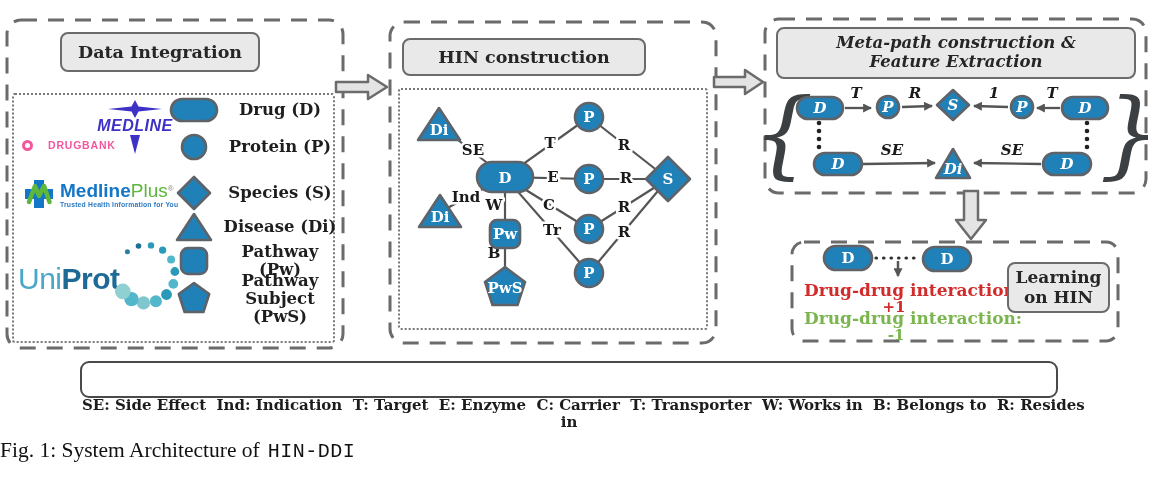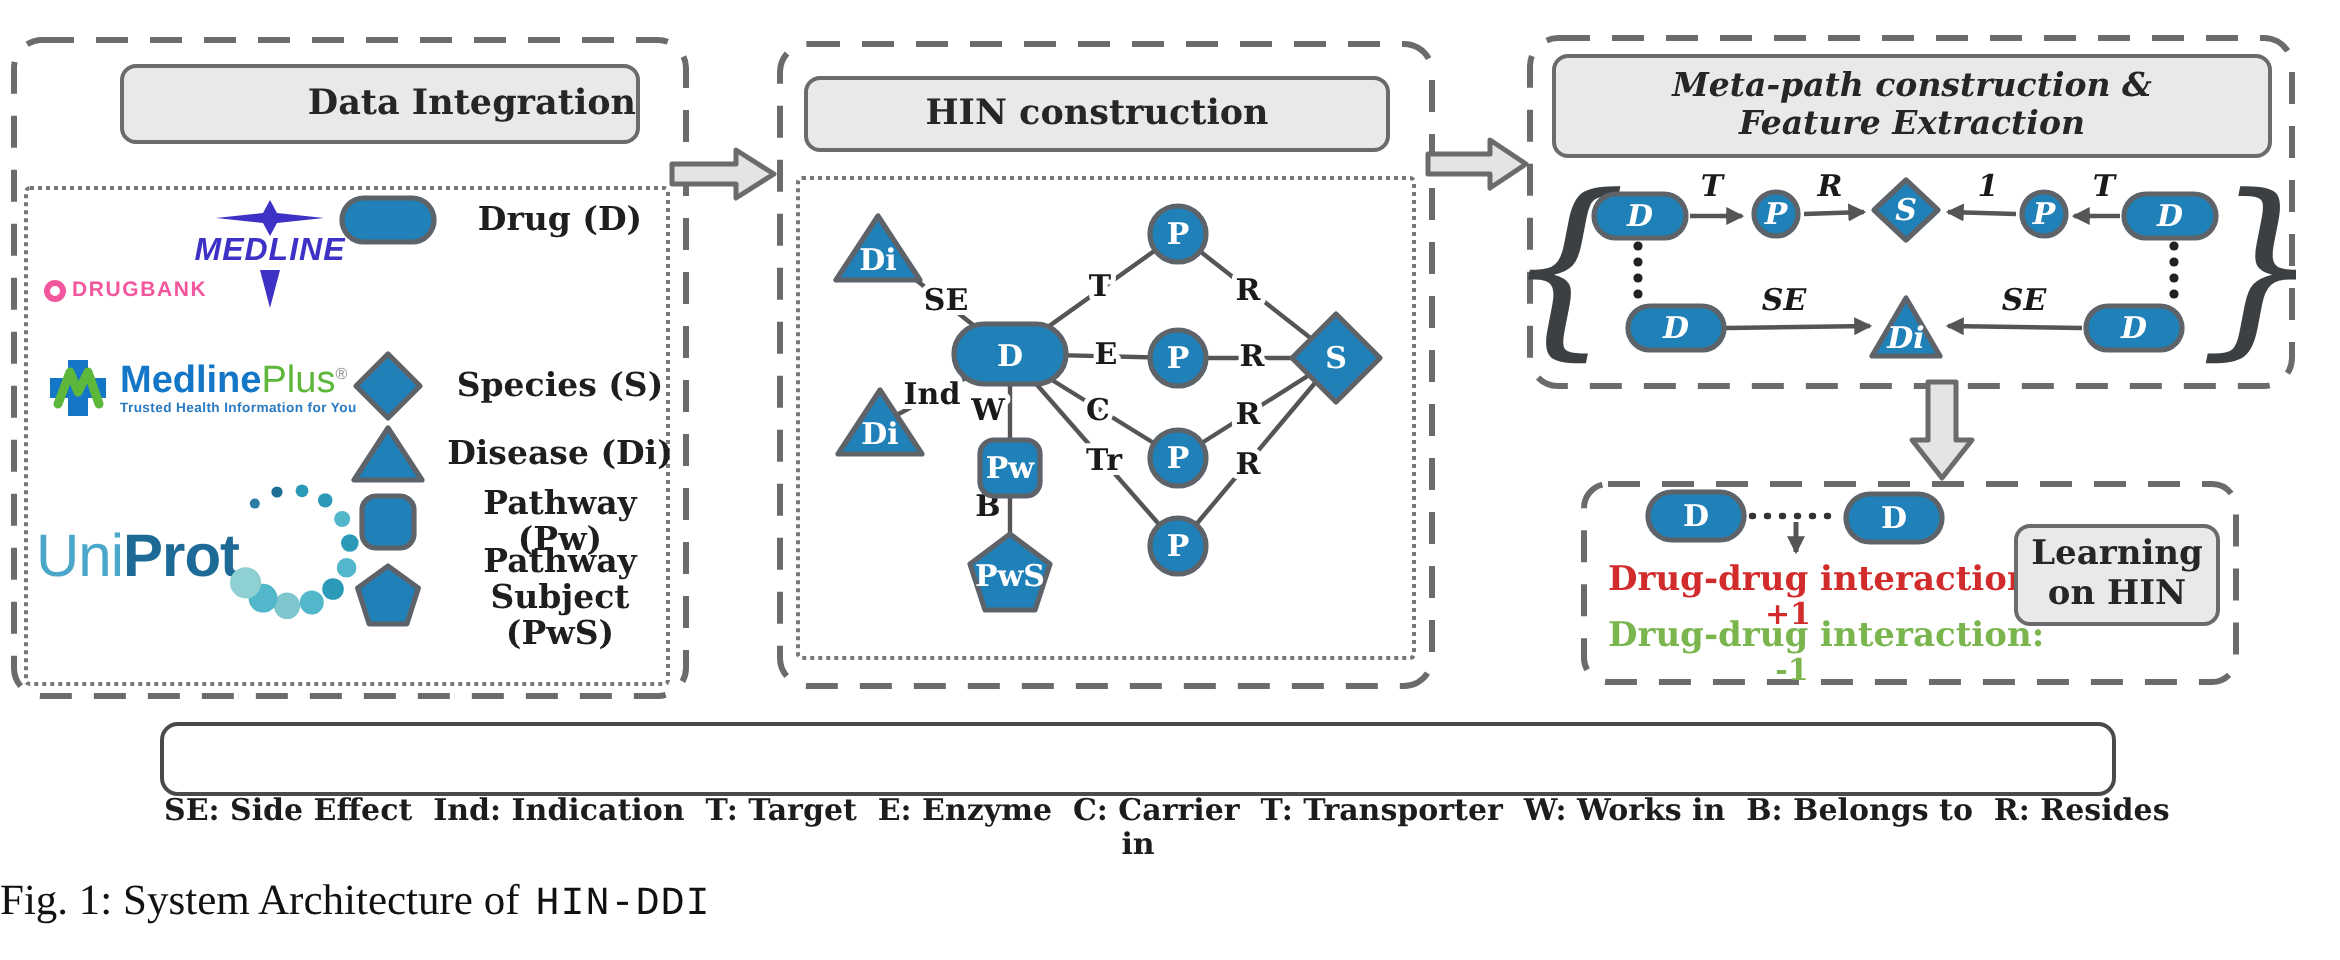--- a/index.html
+++ b/index.html
@@ -56,26 +56,26 @@
       <marker id="ah" viewBox="0 0 8 8" markerWidth="9" markerHeight="9" refX="7" refY="4" orient="auto" markerUnits="userSpaceOnUse">
         <path d="M0,0 L8,4 L0,8 Z" fill="#555"></path>
       </marker>
     </defs>
   </svg>
 
   <div class="dashed-panel" style="left:5px; top:18px; width:340px; height:332px;">
     <svg class="panel-border" width="340" height="332">
       <rect x="2" y="2" width="336" height="328" rx="14" fill="none" stroke="#6b6b6b" stroke-width="3" stroke-dasharray="16 11"></rect>
     </svg>
-    <div class="header-box" style="left:55px; top:14px; width:260px; height:40px; font-size:17.5px;justify-content:flex-end;">
+    <div class="header-box" style="left:55px; top:14px; width:200px; height:40px; font-size:17.5px;">
       <span>Data Integration</span>
     </div>
     <div class="dotted-box" style="left:7px; top:75px; width:323px; height:250px;"></div>
 
-    <div class="abs" style="left:17px; top:121px; display:flex; align-items:center; gap:3px;">
+    <div class="abs" style="left:17px; top:121px; display:flex; align-items:center; gap:15px;">
       <span style="width:11px;height:11px;border:3.5px solid #f2579e;border-radius:50%;box-sizing:border-box;display:inline-block;"></span>
       <span class="drugbank-text">DRUGBANK</span>
     </div>
 
     <div class="abs" style="left:82px; top:82px; width:96px; display:flex; flex-direction:column; align-items:center;">
       <svg width="62" height="18" viewBox="0 0 62 18">
         <path d="M31 0 L34.5 6.5 L58 9 L34.5 11.5 L31 18 L27.5 11.5 L4 9 L27.5 6.5 Z" fill="#3e31c6"></path>
       </svg>
       <span class="medline-text">MEDLINE</span>
       <svg width="12" height="19" viewBox="0 0 12 19">
@@ -115,20 +115,28 @@
     </svg>
 
     <div class="legend-row" style="left:162px; top:74px; width:172px; height:36px;">
       <span class="legend-shape">
           <svg width="54" height="36">
             <rect class="node" x="4" y="7" width="46" height="22" rx="11"></rect>
           </svg>
         </span>
       <span class="legend-label">Drug (D)</span>
     </div>
+    <div class="legend-row" style="left:162px; top:111px; width:172px; height:36px;">
+      <span class="legend-shape">
+          <svg width="54" height="36">
+            <circle class="node" cx="27" cy="18" r="12"></circle>
+          </svg>
+        </span>
+      <span class="legend-label">Protein (P)</span>
+    </div>
     <div class="legend-row" style="left:162px; top:157px; width:172px; height:36px;">
       <span class="legend-shape">
           <svg width="54" height="36">
             <polygon class="node" points="27,2 43,18 27,34 11,18"></polygon>
           </svg>
         </span>
       <span class="legend-label">Species (S)</span>
     </div>
     <div class="legend-row" style="left:162px; top:225px; width:172px; height:36px;">
       <span class="legend-shape">
@@ -157,21 +165,21 @@
   </div>
 
   <svg class="abs" style="left:334px; top:72px;" width="56" height="30">
     <polygon class="blockarrow" points="2,10 34,10 34,3 53,15 34,27 34,20 2,20"></polygon>
   </svg>
 
   <div class="dashed-panel" style="left:388px; top:20px; width:330px; height:325px;">
     <svg class="panel-border" width="330" height="325">
       <rect x="2" y="2" width="326" height="321" rx="14" fill="none" stroke="#6b6b6b" stroke-width="3" stroke-dasharray="16 11"></rect>
     </svg>
-    <div class="header-box" style="left:14px; top:18px; width:293px; height:38px; font-size:17.5px;">
+    <div class="header-box" style="left:14px; top:18px; width:244px; height:38px; font-size:17.5px;">
       <span>HIN construction</span>
     </div>
     <div class="dotted-box" style="left:10px; top:68px; width:310px; height:242px;"></div>
 
     <svg class="abs" style="left:10px; top:68px;" width="310" height="242" viewBox="0 0 310 242">
       <g>
         <line class="edge" x1="41" y1="37" x2="107" y2="89"></line>
         <line class="edge" x1="42" y1="124" x2="107" y2="89"></line>
         <line class="edge" x1="107" y1="89" x2="191" y2="29"></line>
         <line class="edge" x1="191" y1="29" x2="270" y2="91"></line>

